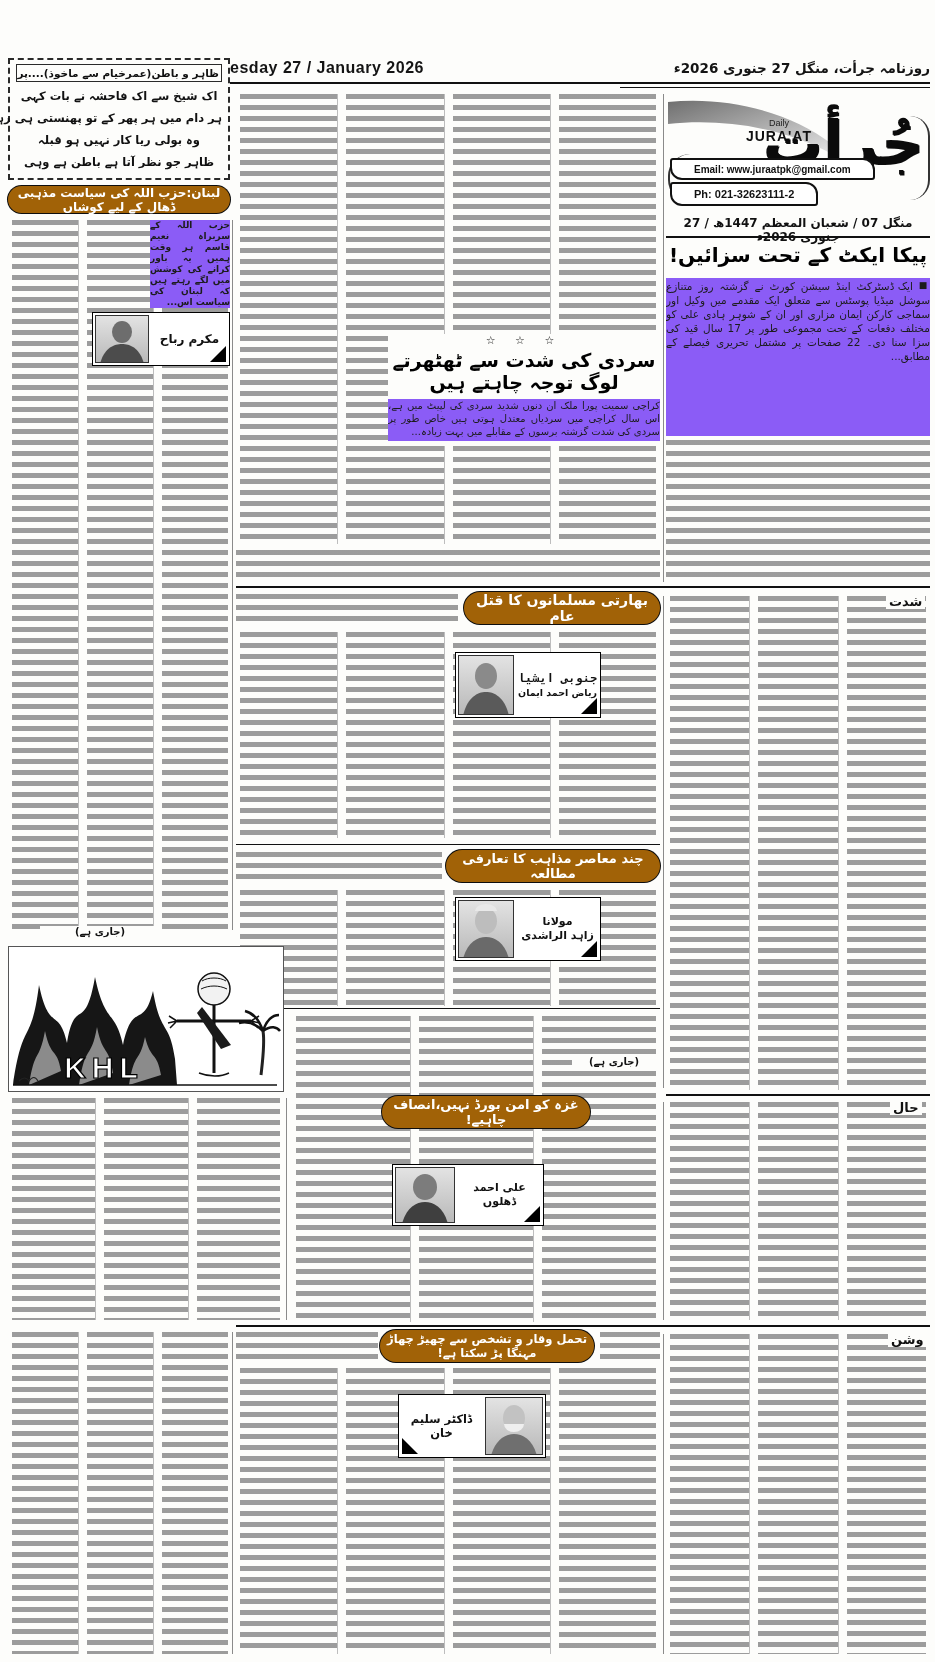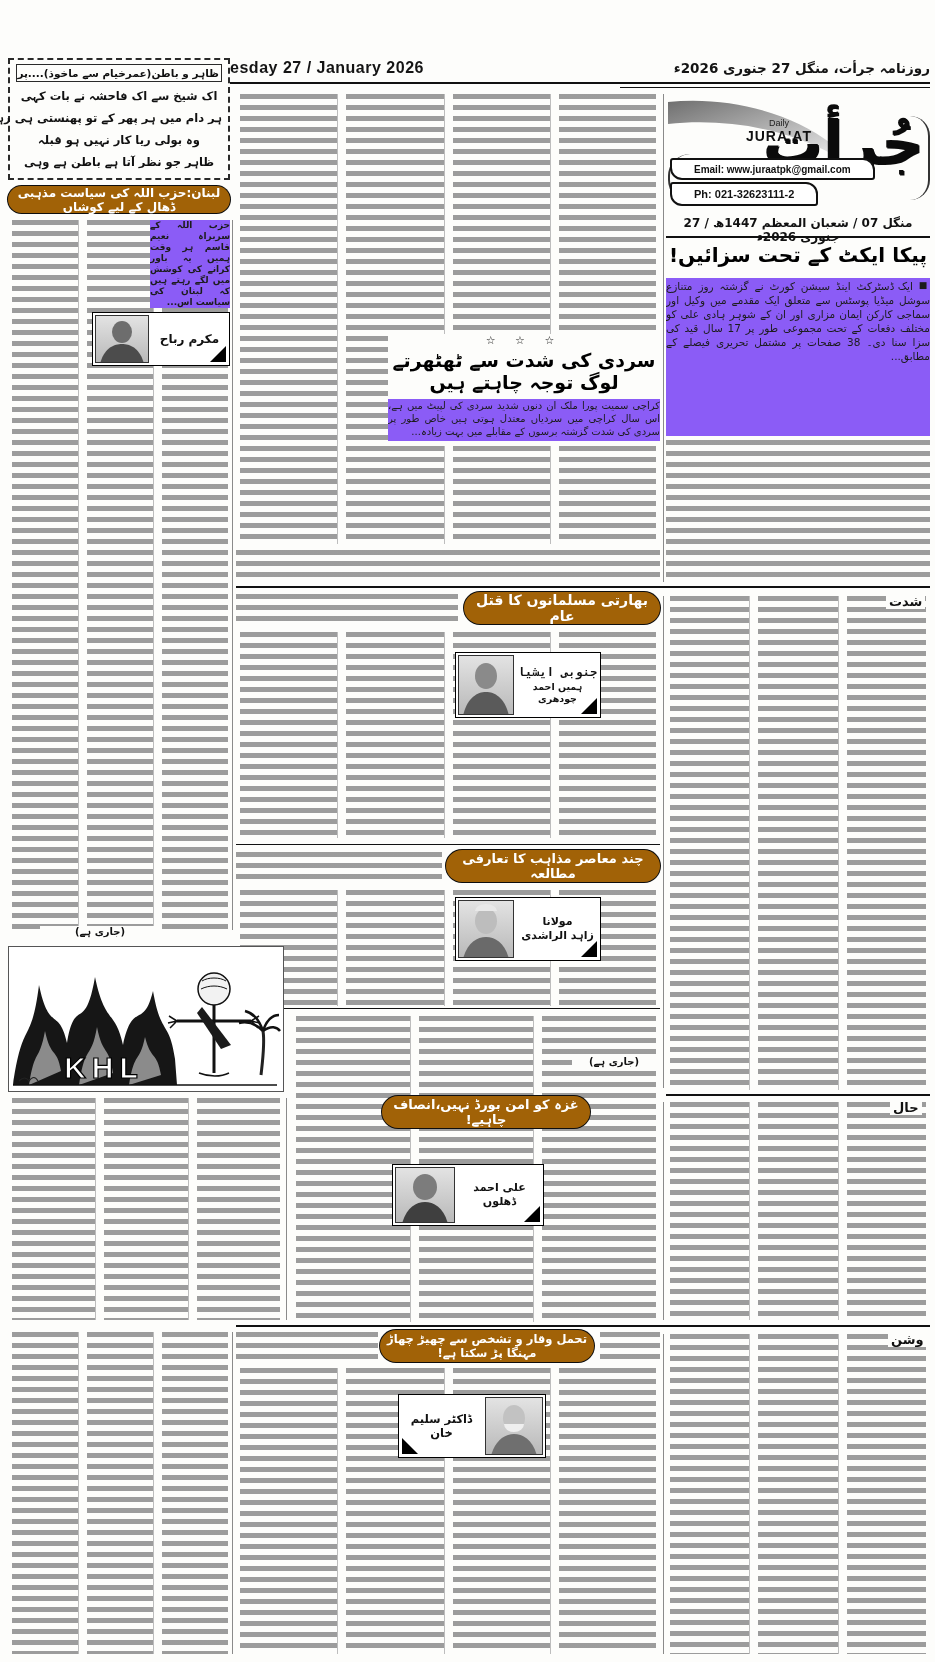--- a/index.html
+++ b/index.html
@@ -153,21 +153,21 @@
   </div>
   <div class="abs photo-block" style="left:455px;top:652px;width:146px;height:66px;">
     <div class="pb-photo" style="width:54px;">
       <svg width="54" height="60" viewBox="0 0 54 60">
           <ellipse cx="27" cy="20" rx="11" ry="13" fill="#8a8a8a"></ellipse>
           <path d="M4,60 C8,42 18,36 27,36 C36,36 46,42 50,60 Z" fill="#5a5a5a"></path>
         </svg>
     </div>
     <div class="pb-cap">
       <span style="font-size:12px;font-family:Liberation Mono, monospace;">جنوبی ایشیا</span>
-      <span style="font-size:9.5px;">ہمیں احمد چودھری</span>
+      <span style="font-size:9.5px;">ریاض احمد ایمان</span>
       <span class="pb-corner-r"></span>
     </div>
   </div>
 
   <div class="abs hrule" style="left:236px;top:844px;width:424px;height:1px;"></div>
 
   <div class="abs wide-sim" style="left:236px;top:852px;width:206px;height:32px;"></div>
   <div class="abs pill" style="left:446px;top:850px;width:214px;height:32px;font-size:13px;">چند معاصر مذاہب کا تعارفی مطالعہ</div>
   <div class="abs cols" style="left:236px;top:890px;width:424px;height:116px;">
     <div class="col"></div>
@@ -256,21 +256,21 @@
     <div class="mh-urdu rtl">جُرأت</div>
     <div class="mh-pill" style="left:4px;top:62px;height:18px;">Email: www.juraatpk@gmail.com</div>
     <div class="mh-pill" style="left:4px;top:86px;height:20px;font-size:11px;">Ph: 021-32623111-2</div>
   </div>
   <div class="abs hijri rtl" style="left:666px;top:216px;width:264px;">منگل 07 / شعبان المعظم 1447ھ / 27 جنوری 2026ء</div>
   <div class="abs hrule" style="left:666px;top:236px;width:264px;height:2px;"></div>
 
   <div class="abs bighead" style="left:666px;top:244px;width:264px;font-size:20px;">پیکا ایکٹ کے تحت سزائیں!</div>
   <div class="abs lead" style="left:666px;top:278px;width:264px;height:158px;font-size:10.5px;line-height:14px;">
     <span class="sq">■</span>
-    <span>ایک ڈسٹرکٹ اینڈ سیشن کورٹ نے گزشتہ روز متنازع سوشل میڈیا پوسٹس سے متعلق ایک مقدمے میں وکیل اور سماجی کارکن ایمان مزاری اور ان کے شوہر ہادی علی کو مختلف دفعات کے تحت مجموعی طور پر 17 سال قید کی سزا سنا دی۔ 38 صفحات پر مشتمل تحریری فیصلے کے مطابق...</span>
+    <span>ایک ڈسٹرکٹ اینڈ سیشن کورٹ نے گزشتہ روز متنازع سوشل میڈیا پوسٹس سے متعلق ایک مقدمے میں وکیل اور سماجی کارکن ایمان مزاری اور ان کے شوہر ہادی علی کو مختلف دفعات کے تحت مجموعی طور پر 17 سال قید کی سزا سنا دی۔ 22 صفحات پر مشتمل تحریری فیصلے کے مطابق...</span>
   </div>
   <div class="abs wide-sim" style="left:666px;top:440px;width:264px;height:142px;"></div>
 
   <div class="abs cols" style="left:666px;top:596px;width:264px;height:494px;">
     <div class="col"></div>
     <div class="col"></div>
     <div class="col"></div>
   </div>
   <div class="drop" style="left:886px;top:594px;">شدت</div>
 

